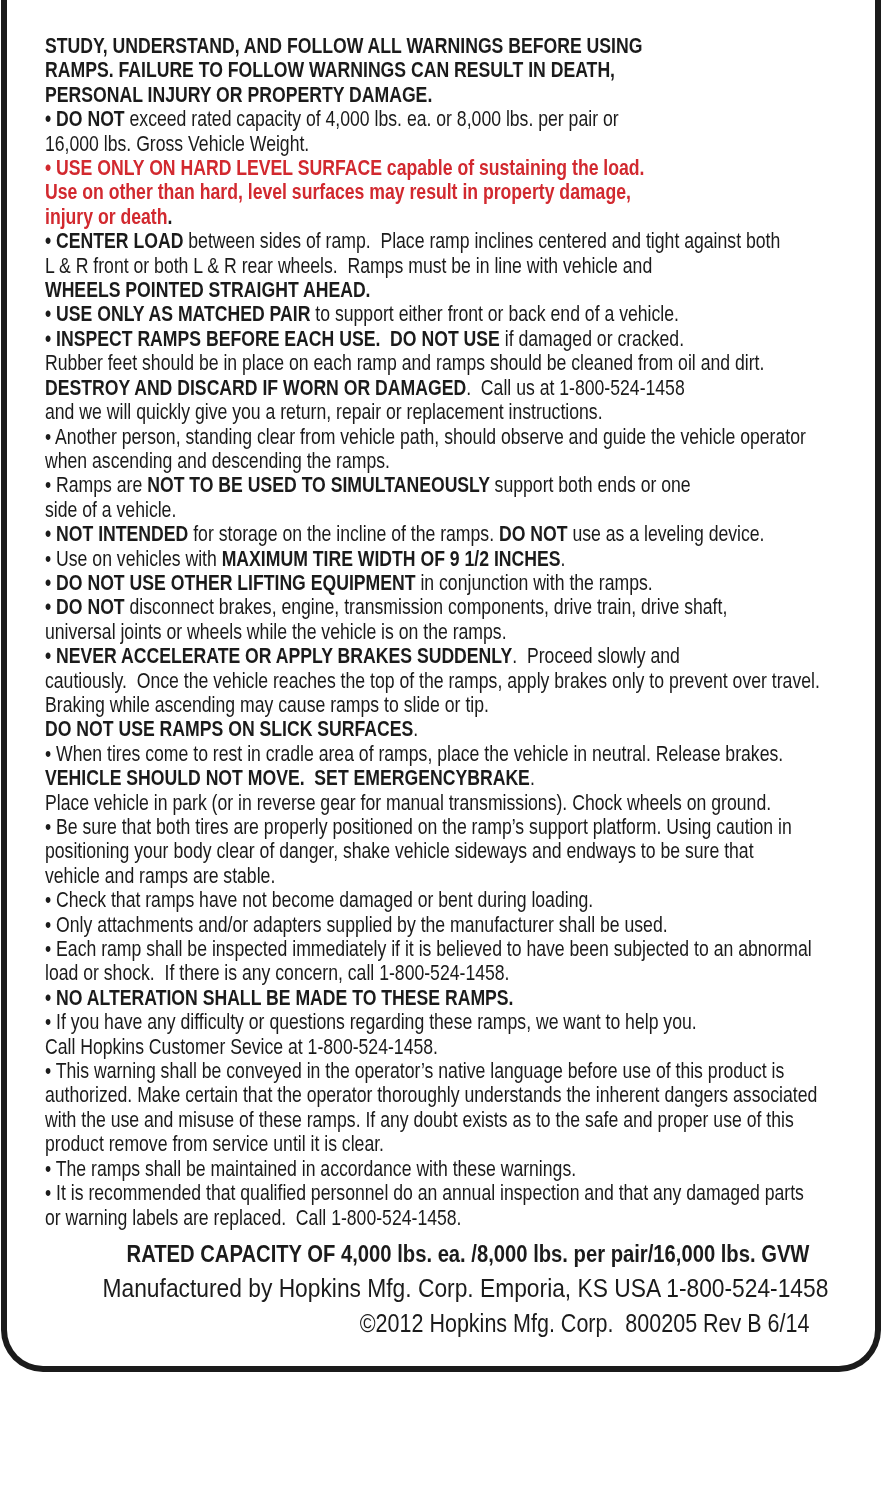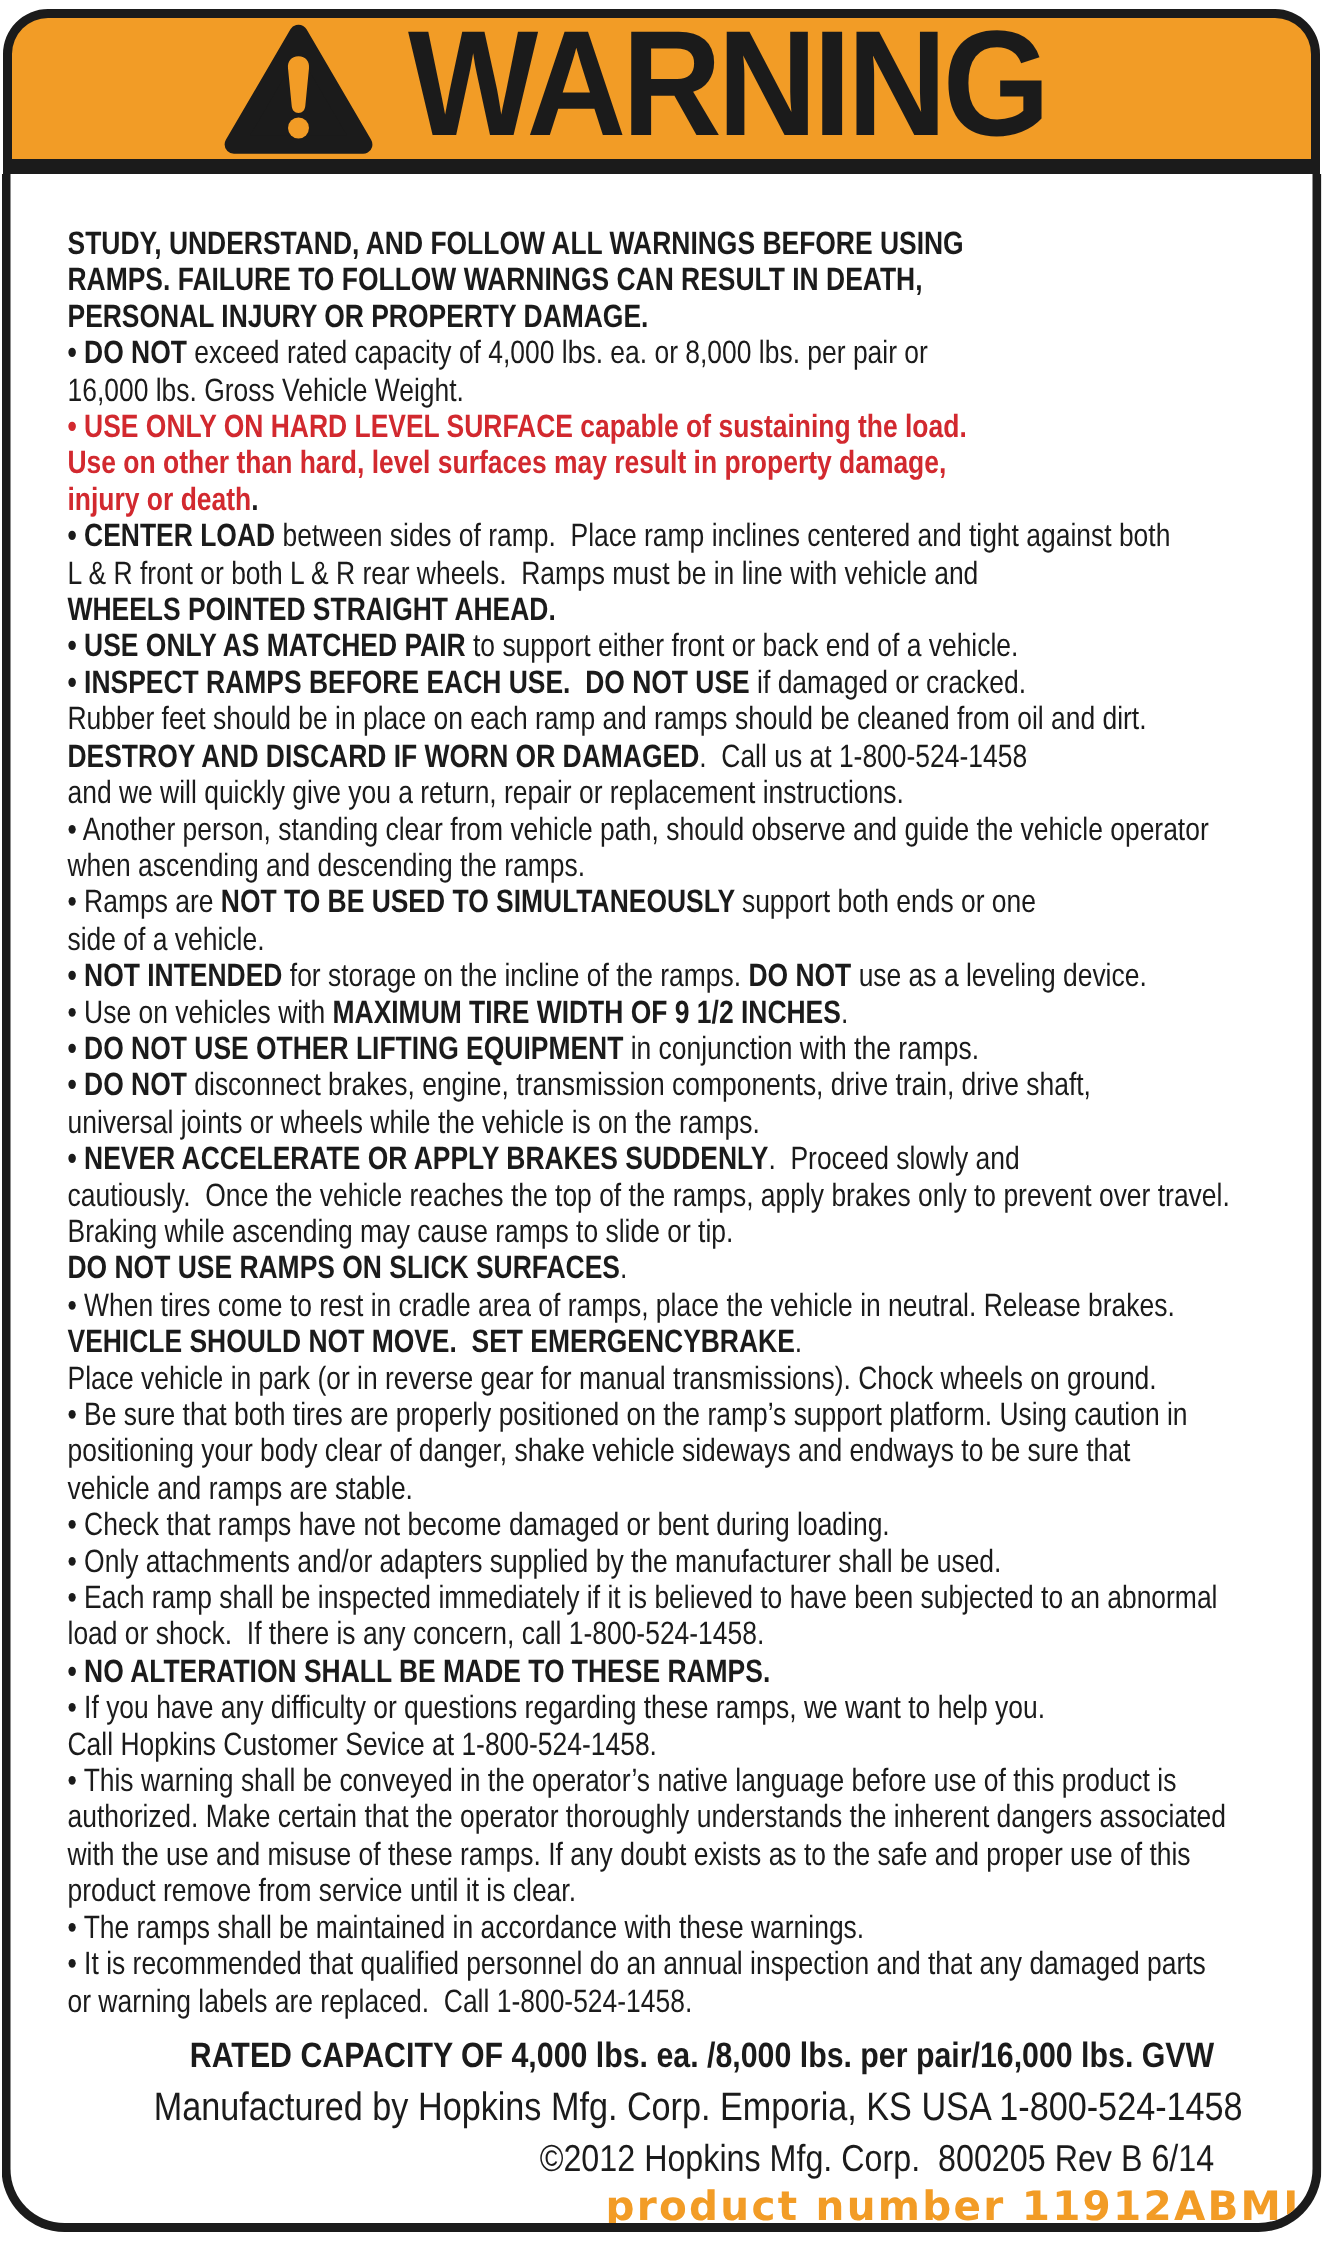--- a/index.html
+++ b/index.html
@@ -82,28 +82,20 @@
     letter-spacing: 1.5px;
     color: var(--orange, #F29C26);
     transform: none;
   }
 </style>
 </head>
 <body style="--orange: #F29C26; --red: #D2292F; --ink: #1B1B1B;">
 
 <div class="label">
 
-  <div class="header">
-    <svg class="tri" viewBox="0 0 104 92" aria-hidden="true">
-      <path class="tri-body" d="M52 7 L97 84 L7 84 Z" stroke-width="13" stroke-linejoin="round"></path>
-      <path class="excl" d="M52 22.5 C57 22.5 59.8 26 59.3 31 L56.8 56.5 C56.5 60.3 54.7 62 52 62 C49.3 62 47.5 60.3 47.2 56.5 L44.7 31 C44.2 26 47 22.5 52 22.5 Z"></path>
-      <circle class="excl" cx="52" cy="72.5" r="7.3"></circle>
-    </svg>
-    <div class="warn-title">WARNING</div>
-  </div>
 
   <div class="panel">
     <div class="text-block">
         <div class="line"><span class="seg-b">STUDY, UNDERSTAND, AND FOLLOW ALL WARNINGS BEFORE USING</span></div>
         <div class="line"><span class="seg-b">RAMPS. FAILURE TO FOLLOW WARNINGS CAN RESULT IN DEATH,</span></div>
         <div class="line"><span class="seg-b">PERSONAL INJURY OR PROPERTY DAMAGE.</span></div>
         <div class="line"><span class="seg-b">• DO NOT </span><span class="seg-r">exceed rated capacity of 4,000 lbs. ea. or 8,000 lbs. per pair or</span></div>
         <div class="line"><span class="seg-r">16,000 lbs. Gross Vehicle Weight.</span></div>
         <div class="line"><span class="seg-rb">• USE ONLY ON HARD LEVEL SURFACE capable of sustaining the load.</span></div>
         <div class="line"><span class="seg-rb">Use on other than hard, level surfaces may result in property damage,</span></div>
@@ -147,17 +139,16 @@
         <div class="line"><span class="seg-r">with the use and misuse of these ramps. If any doubt exists as to the safe and proper use of this</span></div>
         <div class="line"><span class="seg-r">product remove from service until it is clear.</span></div>
         <div class="line"><span class="seg-r">• The ramps shall be maintained in accordance with these warnings.</span></div>
         <div class="line"><span class="seg-r">• It is recommended that qualified personnel do an annual inspection and that any damaged parts</span></div>
         <div class="line"><span class="seg-r">or warning labels are replaced.&nbsp; Call 1-800-524-1458.</span></div>
       </div>
     <div class="footer-block">
         <div class="fline f-rated">RATED CAPACITY OF 4,000 lbs. ea. /8,000 lbs. per pair/16,000 lbs. GVW</div>
         <div class="fline f-mfg">Manufactured by Hopkins Mfg. Corp. Emporia, KS USA 1-800-524-1458</div>
         <div class="fline f-copy">©2012 Hopkins Mfg. Corp.&nbsp; 800205 Rev B 6/14</div>
-        <div class="fline f-product">product number 11912ABMI</div>
       </div>
   </div>
 
 </div>
 
 </body></html>

